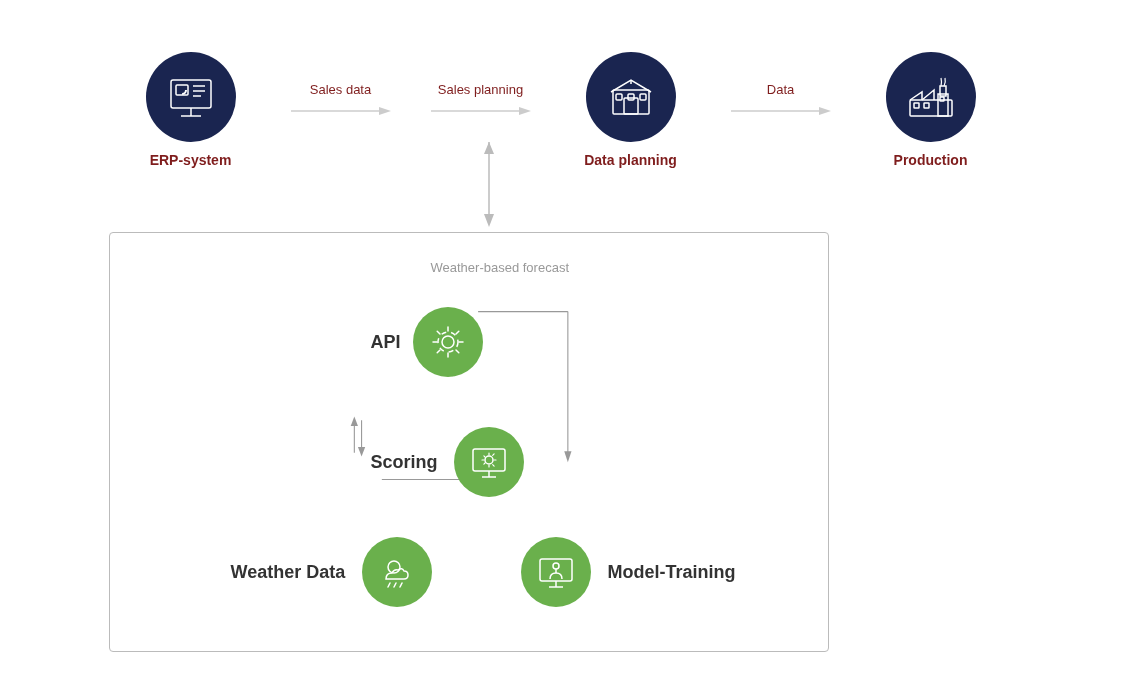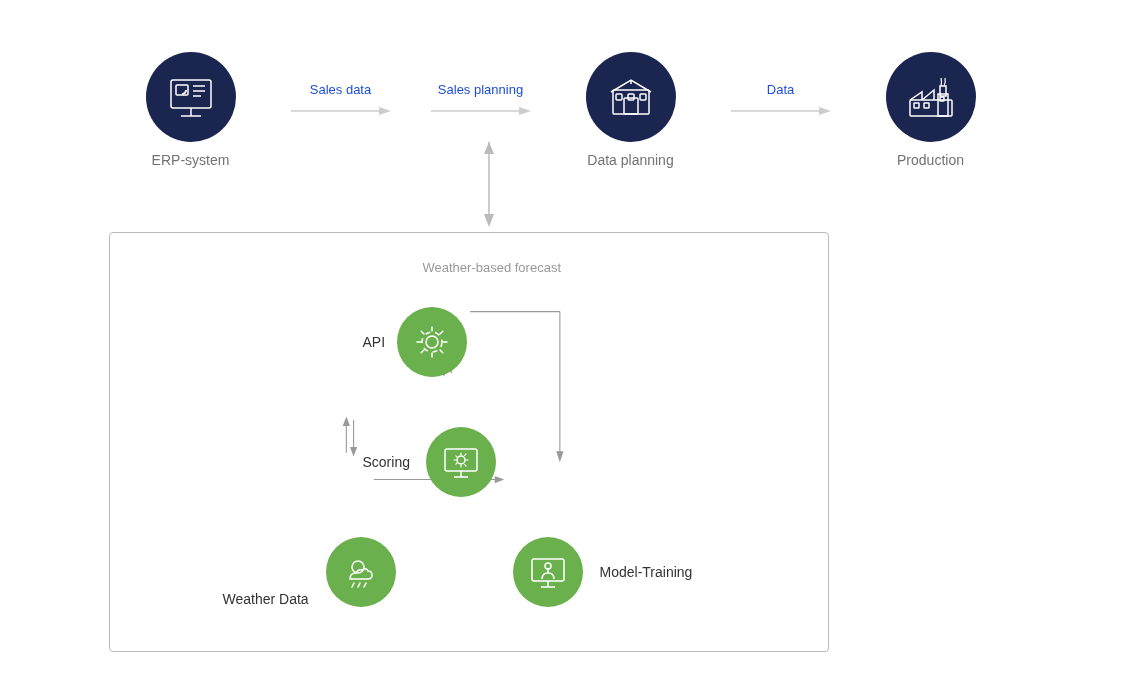--- a/index.html
+++ b/index.html
@@ -45,35 +45,35 @@
     .circle-dark svg {
       width: 50px;
       height: 50px;
       stroke: #fff;
       fill: none;
       stroke-width: 1.5;
     }
     .node-label {
       margin-top: 10px;
       font-size: 14px;
-      color: #737373;
-      font-weight: 400;
+      color: #7f1d1d;
+      font-weight: 700;
       text-align: center;
     }
     .arrow-group {
       display: flex;
       flex-direction: column;
       align-items: center;
       width: 140px;
       position: relative;
       padding-bottom: 20px;
     }
     .arrow-label {
       font-size: 13px;
-      color: #1d4ed8;
+      color: #7f1d1d;
       margin-bottom: 6px;
       white-space: nowrap;
     }
     .arrow-right {
       width: 100px;
       height: 16px;
       display: flex;
       align-items: center;
     }
     .arrow-right svg {
@@ -86,21 +86,21 @@
       left: 78px;
       top: 210px;
       width: 720px;
       height: 420px;
       border: 1.5px solid #bbb;
       border-radius: 4px;
     }
     
     .inner-content {
       position: absolute;
-      left: 82px;
+      left: 90px;
       top: 210px;
       width: 720px;
       height: 304px;
     }
     
     .wb-label {
       position: absolute;
       top: 28px;
       left: 310px;
       font-size: 13px;
@@ -118,23 +118,23 @@
     }
     .circle-green svg {
       width: 38px;
       height: 38px;
       stroke: #fff;
       fill: none;
       stroke-width: 1.5;
     }
     
     .inner-label {
-      font-size: 14px;
+      font-size: 18px;
       color: #333;
-      font-weight: 400;
+      font-weight: 700;
     }
     
     .api-group {
       position: absolute;
       top: 75px;
       left: 250px;
       display: flex;
       align-items: center;
       gap: 12px;
     }
@@ -144,21 +144,21 @@
       left: 250px;
       display: flex;
       align-items: center;
       gap: 16px;
     }
     .weather-group {
       position: absolute;
       top: 305px;
       left: 110px;
       display: flex;
-      align-items: flex-end;
+      align-items: center;
       gap: 17px;
     }
     .model-group {
       position: absolute;
       top: 305px;
       left: 400px;
       display: flex;
       align-items: center;
       gap: 17px;
     }

